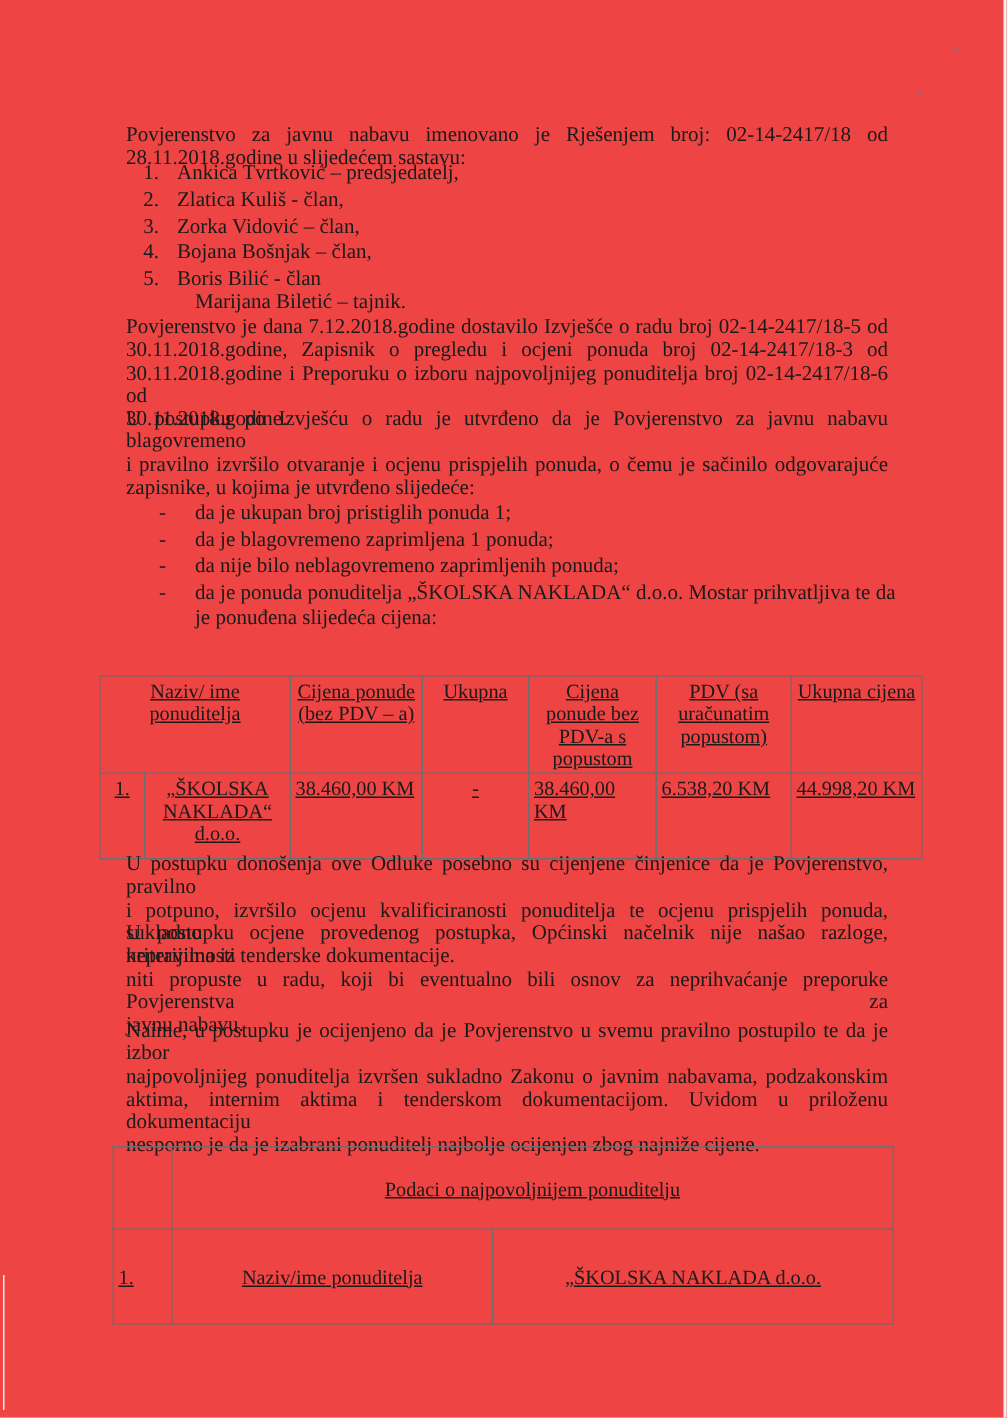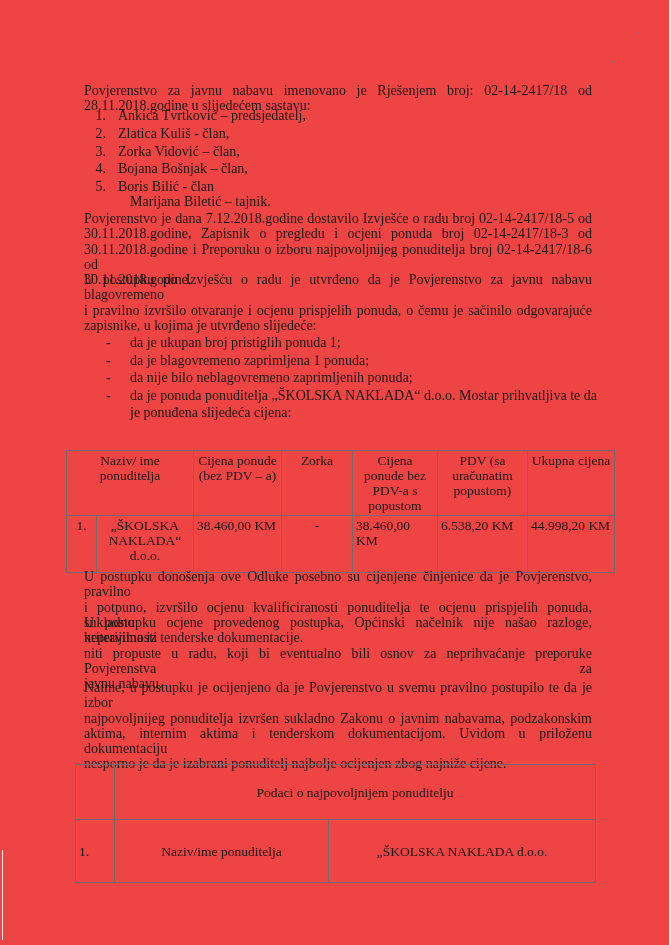--- a/index.html
+++ b/index.html
@@ -13,21 +13,21 @@
   .line { display: block; white-space: nowrap; }
   .justline { display: block; text-align: justify; text-align-last: justify; }
   ol.members { position: absolute; left: 84px; top: 107px; margin: 0; padding: 0; list-style: none; font-size: 14px; }
   ol.members li { height: 17.8px; line-height: 17.8px; white-space: nowrap; }
   ol.members .num { display: inline-block; width: 34px; text-align: right; padding-right: 12px; box-sizing: border-box; }
   .secretary { position: absolute; left: 130px; top: 194px; font-size: 14px; line-height: 16px; }
   ul.findings { position: absolute; left: 84px; top: 334px; margin: 0; padding: 0; list-style: none; font-size: 14px; width: 520px; }
   ul.findings li { line-height: 17.5px; position: relative; padding-left: 46px; }
   ul.findings li .dash { position: absolute; left: 22px; top: 0; }
   table { border-collapse: collapse; position: absolute; font-size: 13.5px; }
-  td, th { border: 1px solid #6e6e6e; vertical-align: top; font-weight: normal; padding: 2px 3px; line-height: 15px; }
+  td, th { border: 1px solid #6e6e6e; vertical-align: top; font-weight: normal; padding: 2px 3px; line-height: 15px; text-decoration: underline; }
   .t1 { left: 66px; top: 450px; }
   .t1 td { text-align: center; }
   .t1 .hdr td { height: 40px; }
   .t1 .row td { height: 52px; }
   .t1 .left { text-align: left; }
   .t2 { left: 75px; top: 737px; margin-top: 27px; }
   .t2 td { vertical-align: middle; text-align: center; }
   .t2 .hdr td { height: 50px; }
   .t2 .row td { height: 58px; }
 </style>
@@ -81,21 +81,21 @@
         <col style="width:88px">
         <col style="width:71px">
         <col style="width:85px">
         <col style="width:90px">
         <col style="width:87px">
     </colgroup>
     <tbody>
         <tr class="hdr">
       <td colspan="2">Naziv/ ime ponuditelja</td>
       <td>Cijena ponude (bez PDV – a)</td>
-      <td>Zorka</td>
+      <td>Ukupna</td>
       <td>Cijena ponude bez PDV-a s popustom</td>
       <td>PDV (sa uračunatim popustom)</td>
       <td>Ukupna cijena</td>
     </tr>
     <tr class="row">
       <td>1.</td>
       <td>„ŠKOLSKA NAKLADA“ d.o.o.</td>
       <td class="left">38.460,00 KM</td>
       <td>-</td>
       <td class="left">38.460,00 KM</td>

